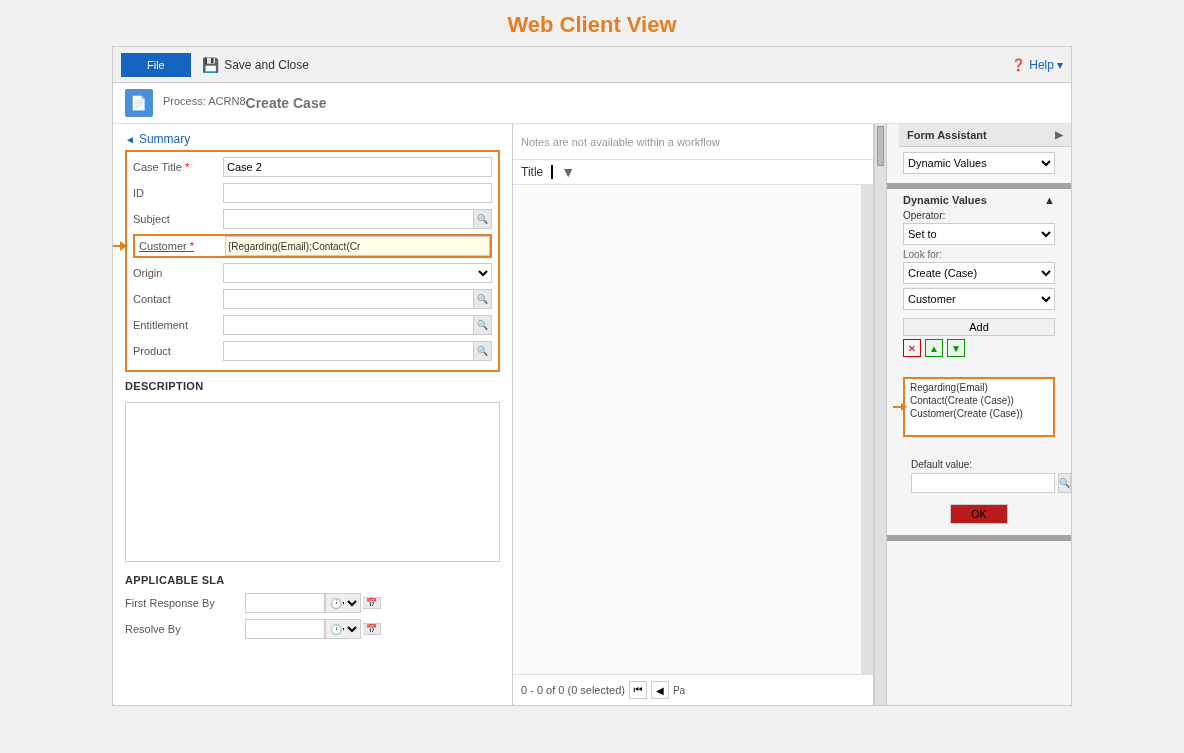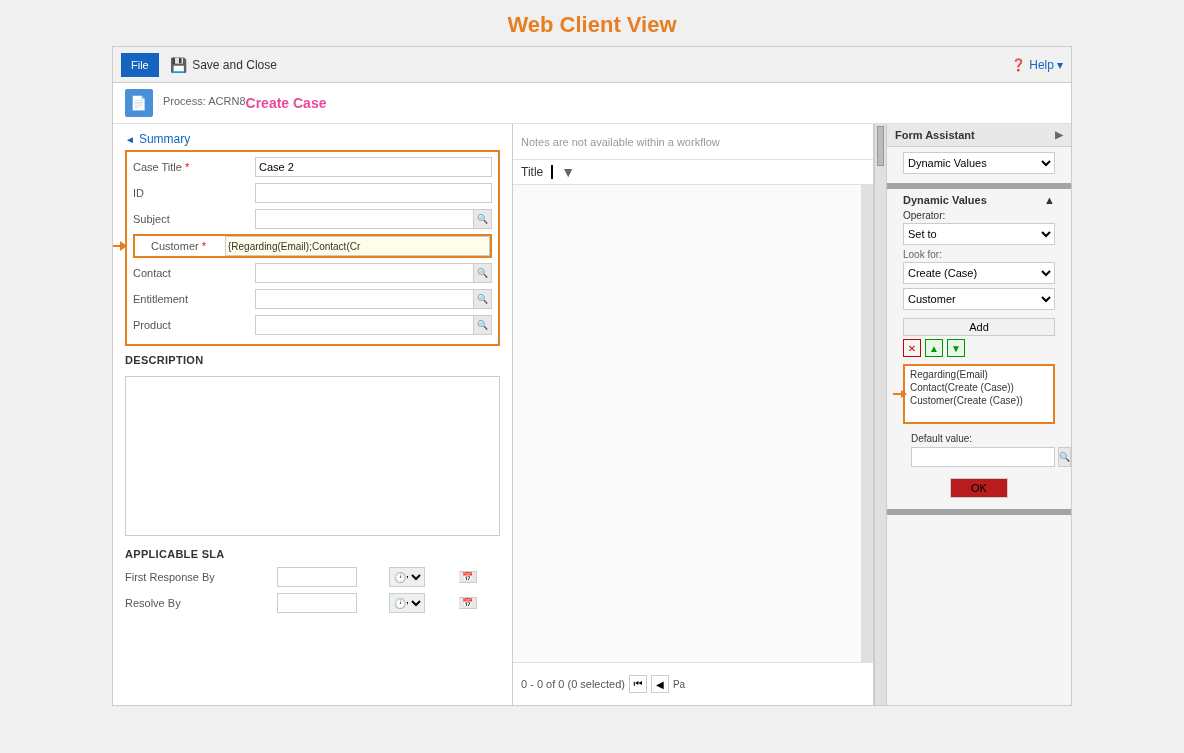--- a/index.html
+++ b/index.html
@@ -31,21 +31,21 @@
       background: #f1f1f1;
       border-bottom: 1px solid #ccc;
       height: 36px;
       padding: 0 8px;
       gap: 12px;
     }
     .toolbar-file-btn {
       background: #1565c0;
       color: #fff;
       font-size: 11px;
-      padding: 3px 10px;
+      padding: 3px 26px;
       border: none;
       cursor: pointer;
       height: 24px;
     }
     .toolbar-save-btn {
       display: flex;
       align-items: center;
       gap: 4px;
       background: none;
       border: none;
@@ -72,21 +72,21 @@
       gap: 10px;
     }
     .process-icon {
       width: 28px; height: 28px;
       background: #4a90d9;
       border-radius: 2px;
       display: flex; align-items: center; justify-content: center;
     }
     .process-text { display: flex; }
     .process-label { font-size: 11px; color: #666; }
-    .process-name { font-size: 14px; font-weight: 700; color: #ec4899; }
+    .process-name { font-size: 14px; font-weight: 700; color: #737373; }
 
     
     .content-area {
       display: flex;
       flex: 1;
       overflow: hidden;
     }
 
     
     .form-panel {
@@ -122,21 +122,20 @@
       padding: 4px 6px;
       margin-bottom: 8px;
       position: relative;
     }
 
     .form-row {
       display: flex;
       align-items: center;
       margin-bottom: 4px;
       min-height: 22px;
-      gap: 32px;
     }
     .form-label {
       font-size: 11px;
       color: #555;
       width: 90px;
       flex-shrink: 0;
     }
     .form-label .required { color: red; }
     .form-input {
       flex: 1;
@@ -252,21 +251,21 @@
       position: relative;
     }
     .grid-scrollbar {
       position: absolute;
       right: 0; top: 0; bottom: 0;
       width: 12px;
       background: #e0e0e0;
     }
     .pagination-bar {
       border-top: 1px solid #e0e0e0;
-      padding: 12px 8px;
+      padding: 6px 8px;
       font-size: 11px;
       color: #555;
       display: flex;
       align-items: center;
       gap: 4px;
     }
     .page-btn {
       background: none;
       border: 1px solid #ccc;
       cursor: pointer;
@@ -287,20 +286,21 @@
     .right-panel-header {
       background: #e8e8e8;
       padding: 5px 8px;
       font-size: 11px;
       font-weight: 600;
       color: #333;
       display: flex;
       align-items: flex-start;
       justify-content: space-between;
       border-bottom: 1px solid #ccc;
+      margin-left: 12px;
     }
     .right-panel-chevron { color: #666; font-size: 10px; }
 
     .panel-section {
       padding: 5px 16px;
       border-bottom: 6px solid #a3a3a3;
     }
     .panel-section-header {
       display: flex;
       justify-content: space-between;
@@ -335,21 +335,21 @@
       padding: 2px 14px;
       font-size: 11px;
       cursor: pointer;
       width: 100%;
       margin-top: 4px;
     }
 
     .dynamic-values-list {
       border: 2px solid #e67e22;
       background: #fff;
-      margin: 4px 0;
+      margin: 17px 0;
       padding: 2px;
       min-height: 60px;
       position: relative;
     }
     .dv-item {
       font-size: 10px;
       color: #333;
       padding: 1px 3px;
       cursor: pointer;
     }
@@ -526,27 +526,33 @@
             <button class="input-icon-btn">🔍</button>
           </div>
         </div>
 
         <div class="customer-row" style="position:relative;">
 
           <div class="orange-arrow">
             <div class="orange-line"></div>
             <div class="orange-arrowhead"></div>
           </div>
-          <label class="form-label" style="padding-left:16px;">
+          <label class="form-label" style="padding-left:4px;text-decoration:underline;">
             <span>Customer</span>
             <span class="required"> *</span>
           </label>
           <input class="customer-input-highlight" type="text" value="{Regarding(Email);Contact(Cr" style="">
         </div>
 
+        <div class="form-row">
+          <label class="form-label">Origin</label>
+          <select class="form-select">
+            <option value=""></option>
+          </select>
+        </div>
 
         <div class="form-row">
           <label class="form-label">Contact</label>
           <div class="form-input-with-icon">
             <input type="text" style="">
             <button class="input-icon-btn">🔍</button>
           </div>
         </div>
 
         <div class="form-row">

